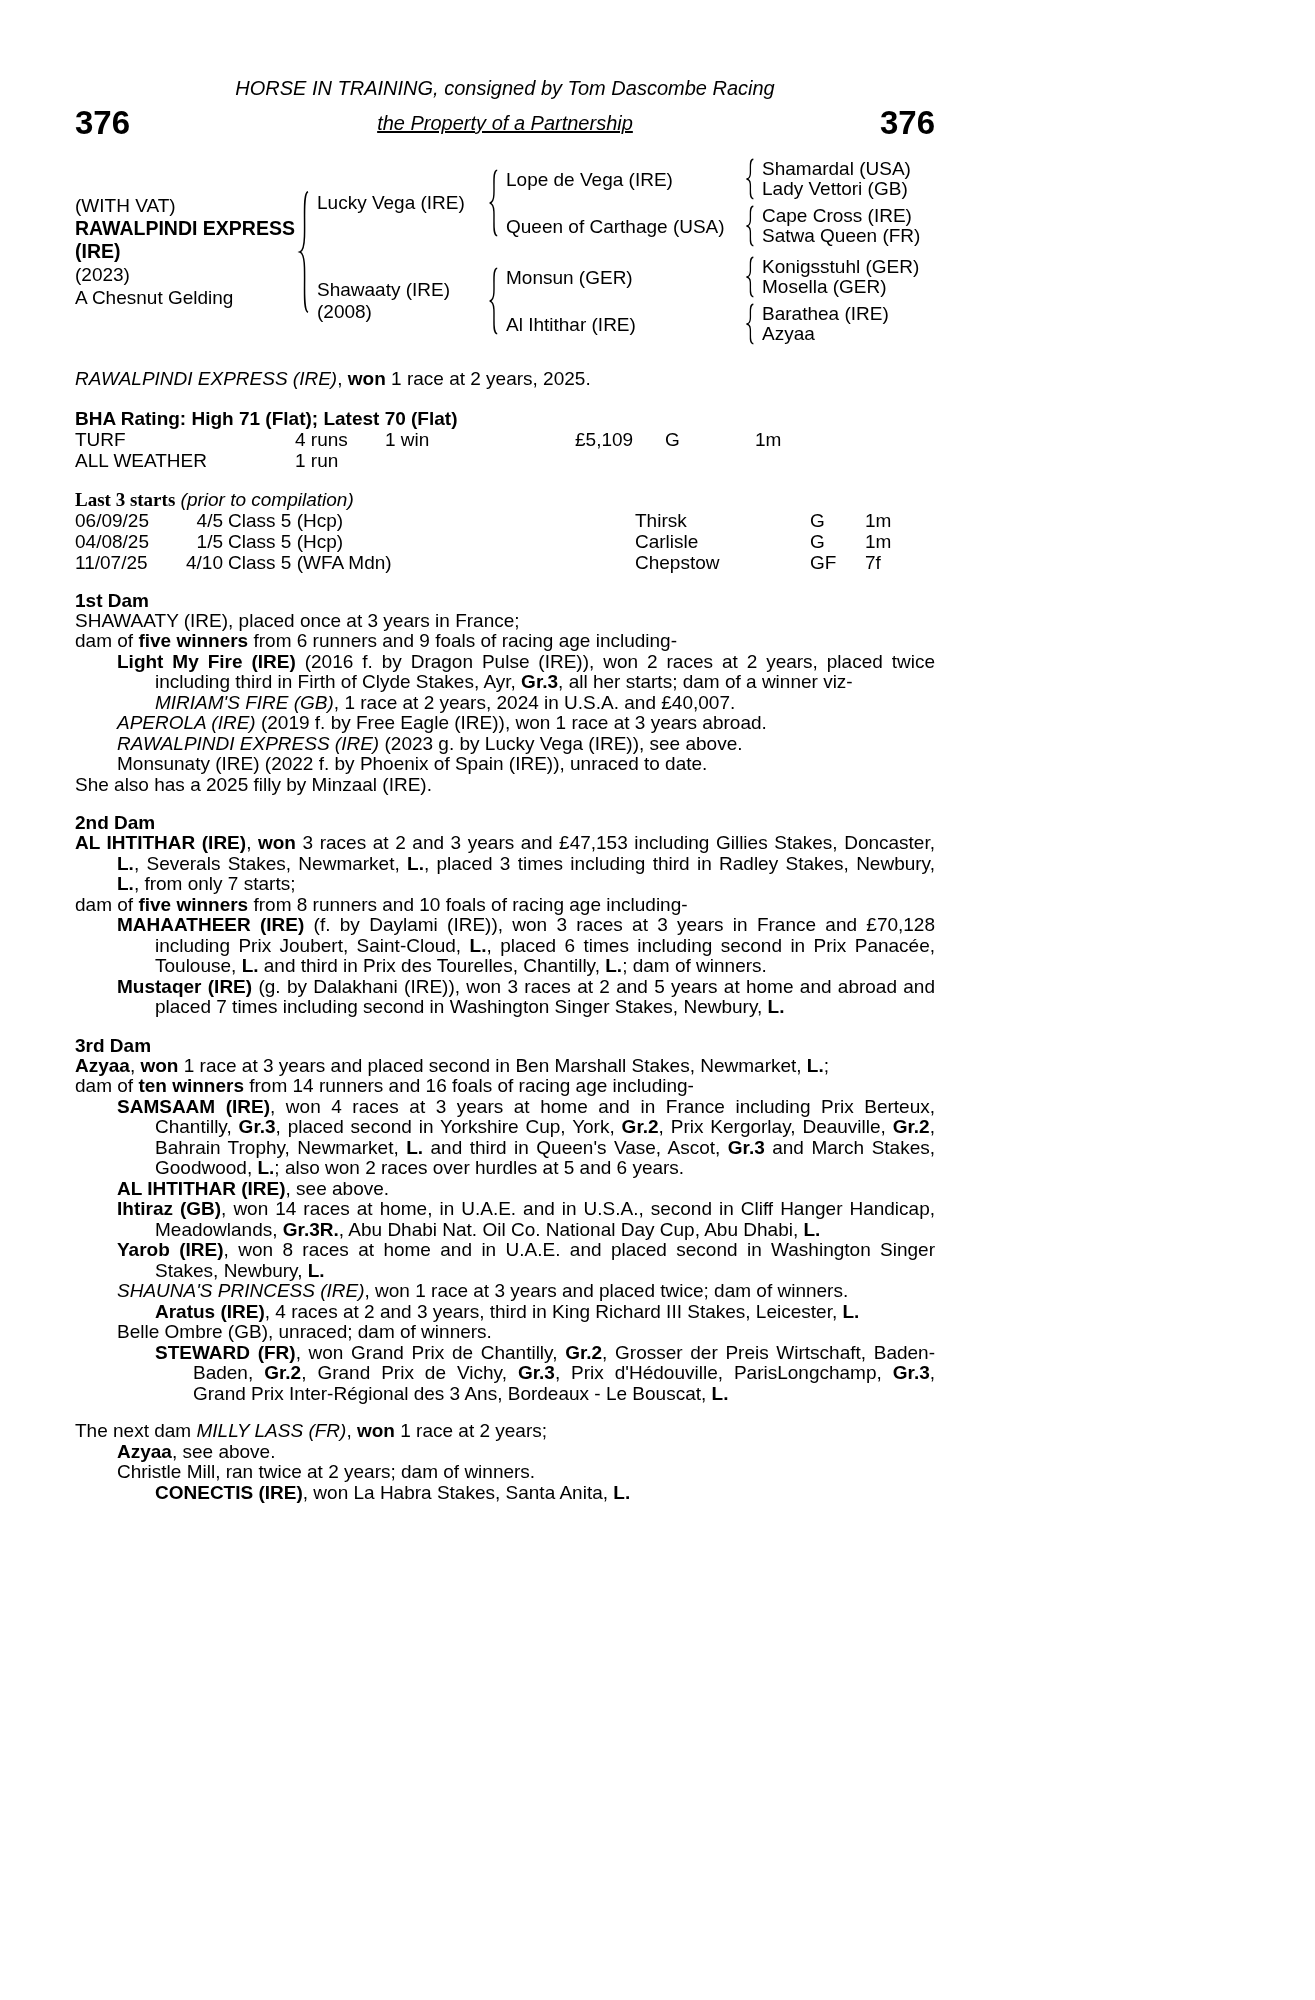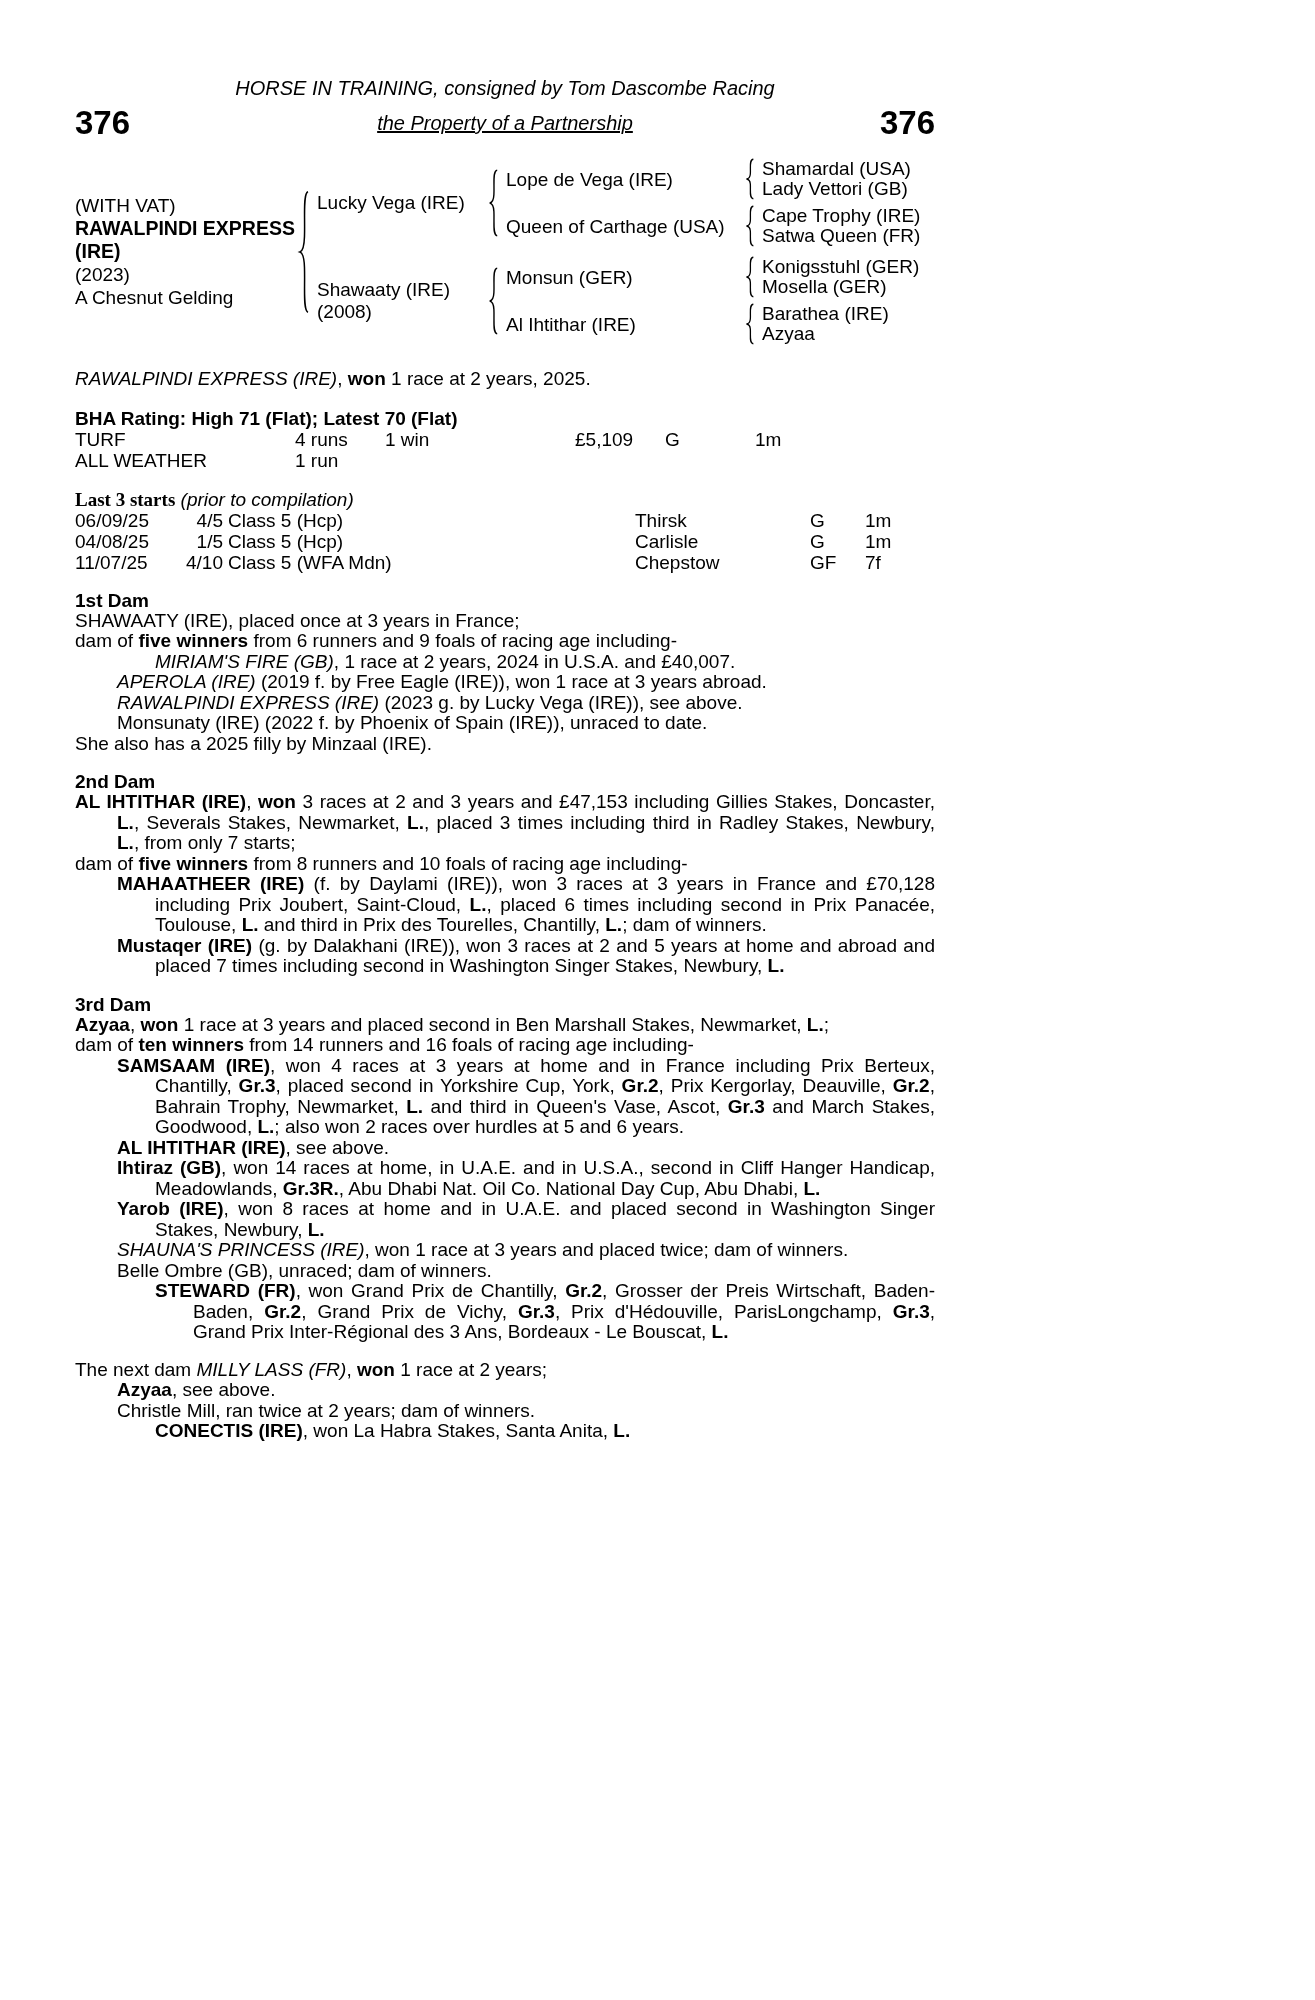--- a/index.html
+++ b/index.html
@@ -106,21 +106,21 @@
             </div>
           </div>
           <div class="gen-row">
             <div class="gen2-name">Queen of Carthage (USA)</div>
             <div class="brace">
               <svg viewBox="0 0 20 100" preserveAspectRatio="none" width="11" height="42">
                   <path d="M17 3 C9 4 12.5 22 11.5 38 C11 47 7.5 49.5 4.5 50 C7.5 50.5 11 53 11.5 62 C12.5 78 9 96 17 97" fill="none" stroke="#000" stroke-width="1.3" vector-effect="non-scaling-stroke"></path>
                 </svg>
             </div>
             <div class="gen3-stack">
-              <div>Cape Trophy (IRE)</div>
+              <div>Cape Cross (IRE)</div>
               <div>Satwa Queen (FR)</div>
             </div>
           </div>
         </div>
       </div>
 
       <div class="gen-row">
         <div class="gen1-name">
           <div>Shawaaty (IRE)</div>
           <div>(2008)</div>
@@ -183,20 +183,21 @@
   </div>
   <div class="start-row">
     <span class="sr-date">11/07/25</span><span class="sr-pos">4/10</span><span class="sr-cls">Class 5 (WFA Mdn)</span><span class="sr-course">Chepstow</span><span class="sr-going">GF</span><span class="sr-dist">7f</span>
   </div>
 
   <div class="sections">
       <div class="dam-section">
         <div class="sec-heading">1st Dam</div>
         <div class="para ind0"><span>SHAWAATY (IRE), placed once at 3 years in France;</span></div>
         <div class="para ind0"><span>dam of </span><span class="rt-b">five winners</span><span> from 6 runners and 9 foals of racing age including-</span></div>
+        <div class="para ind1"><span class="rt-b">Light My Fire (IRE)</span><span> (2016 f. by Dragon Pulse (IRE)), won 2 races at 2 years, placed twice including third in Firth of Clyde Stakes, Ayr, </span><span class="rt-b">Gr.3</span><span>, all her starts; dam of a winner viz-</span></div>
         <div class="para ind2"><span class="rt-i">MIRIAM'S FIRE (GB)</span><span>, 1 race at 2 years, 2024 in U.S.A. and £40,007.</span></div>
         <div class="para ind1"><span class="rt-i">APEROLA (IRE)</span><span> (2019 f. by Free Eagle (IRE)), won 1 race at 3 years abroad.</span></div>
         <div class="para ind1"><span class="rt-i">RAWALPINDI EXPRESS (IRE)</span><span> (2023 g. by Lucky Vega (IRE)), see above.</span></div>
         <div class="para ind1"><span>Monsunaty (IRE) (2022 f. by Phoenix of Spain (IRE)), unraced to date.</span></div>
         <div class="para ind0"><span>She also has a 2025 filly by Minzaal (IRE).</span></div>
       </div>
       <div class="dam-section">
         <div class="sec-heading">2nd Dam</div>
         <div class="para ind0"><span class="rt-b">AL IHTITHAR (IRE)</span><span>, </span><span class="rt-b">won</span><span> 3 races at 2 and 3 years and £47,153 including Gillies Stakes, Doncaster, </span><span class="rt-b">L.</span><span>, Severals Stakes, Newmarket, </span><span class="rt-b">L.</span><span>, placed 3 times including third in Radley Stakes, Newbury, </span><span class="rt-b">L.</span><span>, from only 7 starts;</span></div>
         <div class="para ind0"><span>dam of </span><span class="rt-b">five winners</span><span> from 8 runners and 10 foals of racing age including-</span></div>
@@ -205,20 +206,21 @@
       </div>
       <div class="dam-section">
         <div class="sec-heading">3rd Dam</div>
         <div class="para ind0"><span class="rt-b">Azyaa</span><span>, </span><span class="rt-b">won</span><span> 1 race at 3 years and placed second in Ben Marshall Stakes, Newmarket, </span><span class="rt-b">L.</span><span>;</span></div>
         <div class="para ind0"><span>dam of </span><span class="rt-b">ten winners</span><span> from 14 runners and 16 foals of racing age including-</span></div>
         <div class="para ind1"><span class="rt-b">SAMSAAM (IRE)</span><span>, won 4 races at 3 years at home and in France including Prix Berteux, Chantilly, </span><span class="rt-b">Gr.3</span><span>, placed second in Yorkshire Cup, York, </span><span class="rt-b">Gr.2</span><span>, Prix Kergorlay, Deauville, </span><span class="rt-b">Gr.2</span><span>, Bahrain Trophy, Newmarket, </span><span class="rt-b">L.</span><span> and third in Queen's Vase, Ascot, </span><span class="rt-b">Gr.3</span><span> and March Stakes, Goodwood, </span><span class="rt-b">L.</span><span>; also won 2 races over hurdles at 5 and 6 years.</span></div>
         <div class="para ind1"><span class="rt-b">AL IHTITHAR (IRE)</span><span>, see above.</span></div>
         <div class="para ind1"><span class="rt-b">Ihtiraz (GB)</span><span>, won 14 races at home, in U.A.E. and in U.S.A., second in Cliff Hanger Handicap, Meadowlands, </span><span class="rt-b">Gr.3R.</span><span>, Abu Dhabi Nat. Oil Co. National Day Cup, Abu Dhabi, </span><span class="rt-b">L.</span></div>
         <div class="para ind1"><span class="rt-b">Yarob (IRE)</span><span>, won 8 races at home and in U.A.E. and placed second in Washington Singer Stakes, Newbury, </span><span class="rt-b">L.</span></div>
         <div class="para ind1"><span class="rt-i">SHAUNA'S PRINCESS (IRE)</span><span>, won 1 race at 3 years and placed twice; dam of winners.</span></div>
+        <div class="para ind2"><span class="rt-b">Aratus (IRE)</span><span>, 4 races at 2 and 3 years, third in King Richard III Stakes, Leicester, </span><span class="rt-b">L.</span></div>
         <div class="para ind1"><span>Belle Ombre (GB), unraced; dam of winners.</span></div>
         <div class="para ind2"><span class="rt-b">STEWARD (FR)</span><span>, won Grand Prix de Chantilly, </span><span class="rt-b">Gr.2</span><span>, Grosser der Preis Wirtschaft, Baden-Baden, </span><span class="rt-b">Gr.2</span><span>, Grand Prix de Vichy, </span><span class="rt-b">Gr.3</span><span>, Prix d'Hédouville, ParisLongchamp, </span><span class="rt-b">Gr.3</span><span>, Grand Prix Inter-Régional des 3 Ans, Bordeaux - Le Bouscat, </span><span class="rt-b">L.</span></div>
       </div>
       <div class="dam-section">
         <div class="para ind0"><span>The next dam </span><span class="rt-i">MILLY LASS (FR)</span><span>, </span><span class="rt-b">won</span><span> 1 race at 2 years;</span></div>
         <div class="para ind1"><span class="rt-b">Azyaa</span><span>, see above.</span></div>
         <div class="para ind1"><span>Christle Mill, ran twice at 2 years; dam of winners.</span></div>
         <div class="para ind2"><span class="rt-b">CONECTIS (IRE)</span><span>, won La Habra Stakes, Santa Anita, </span><span class="rt-b">L.</span></div>
       </div>
     </div>

